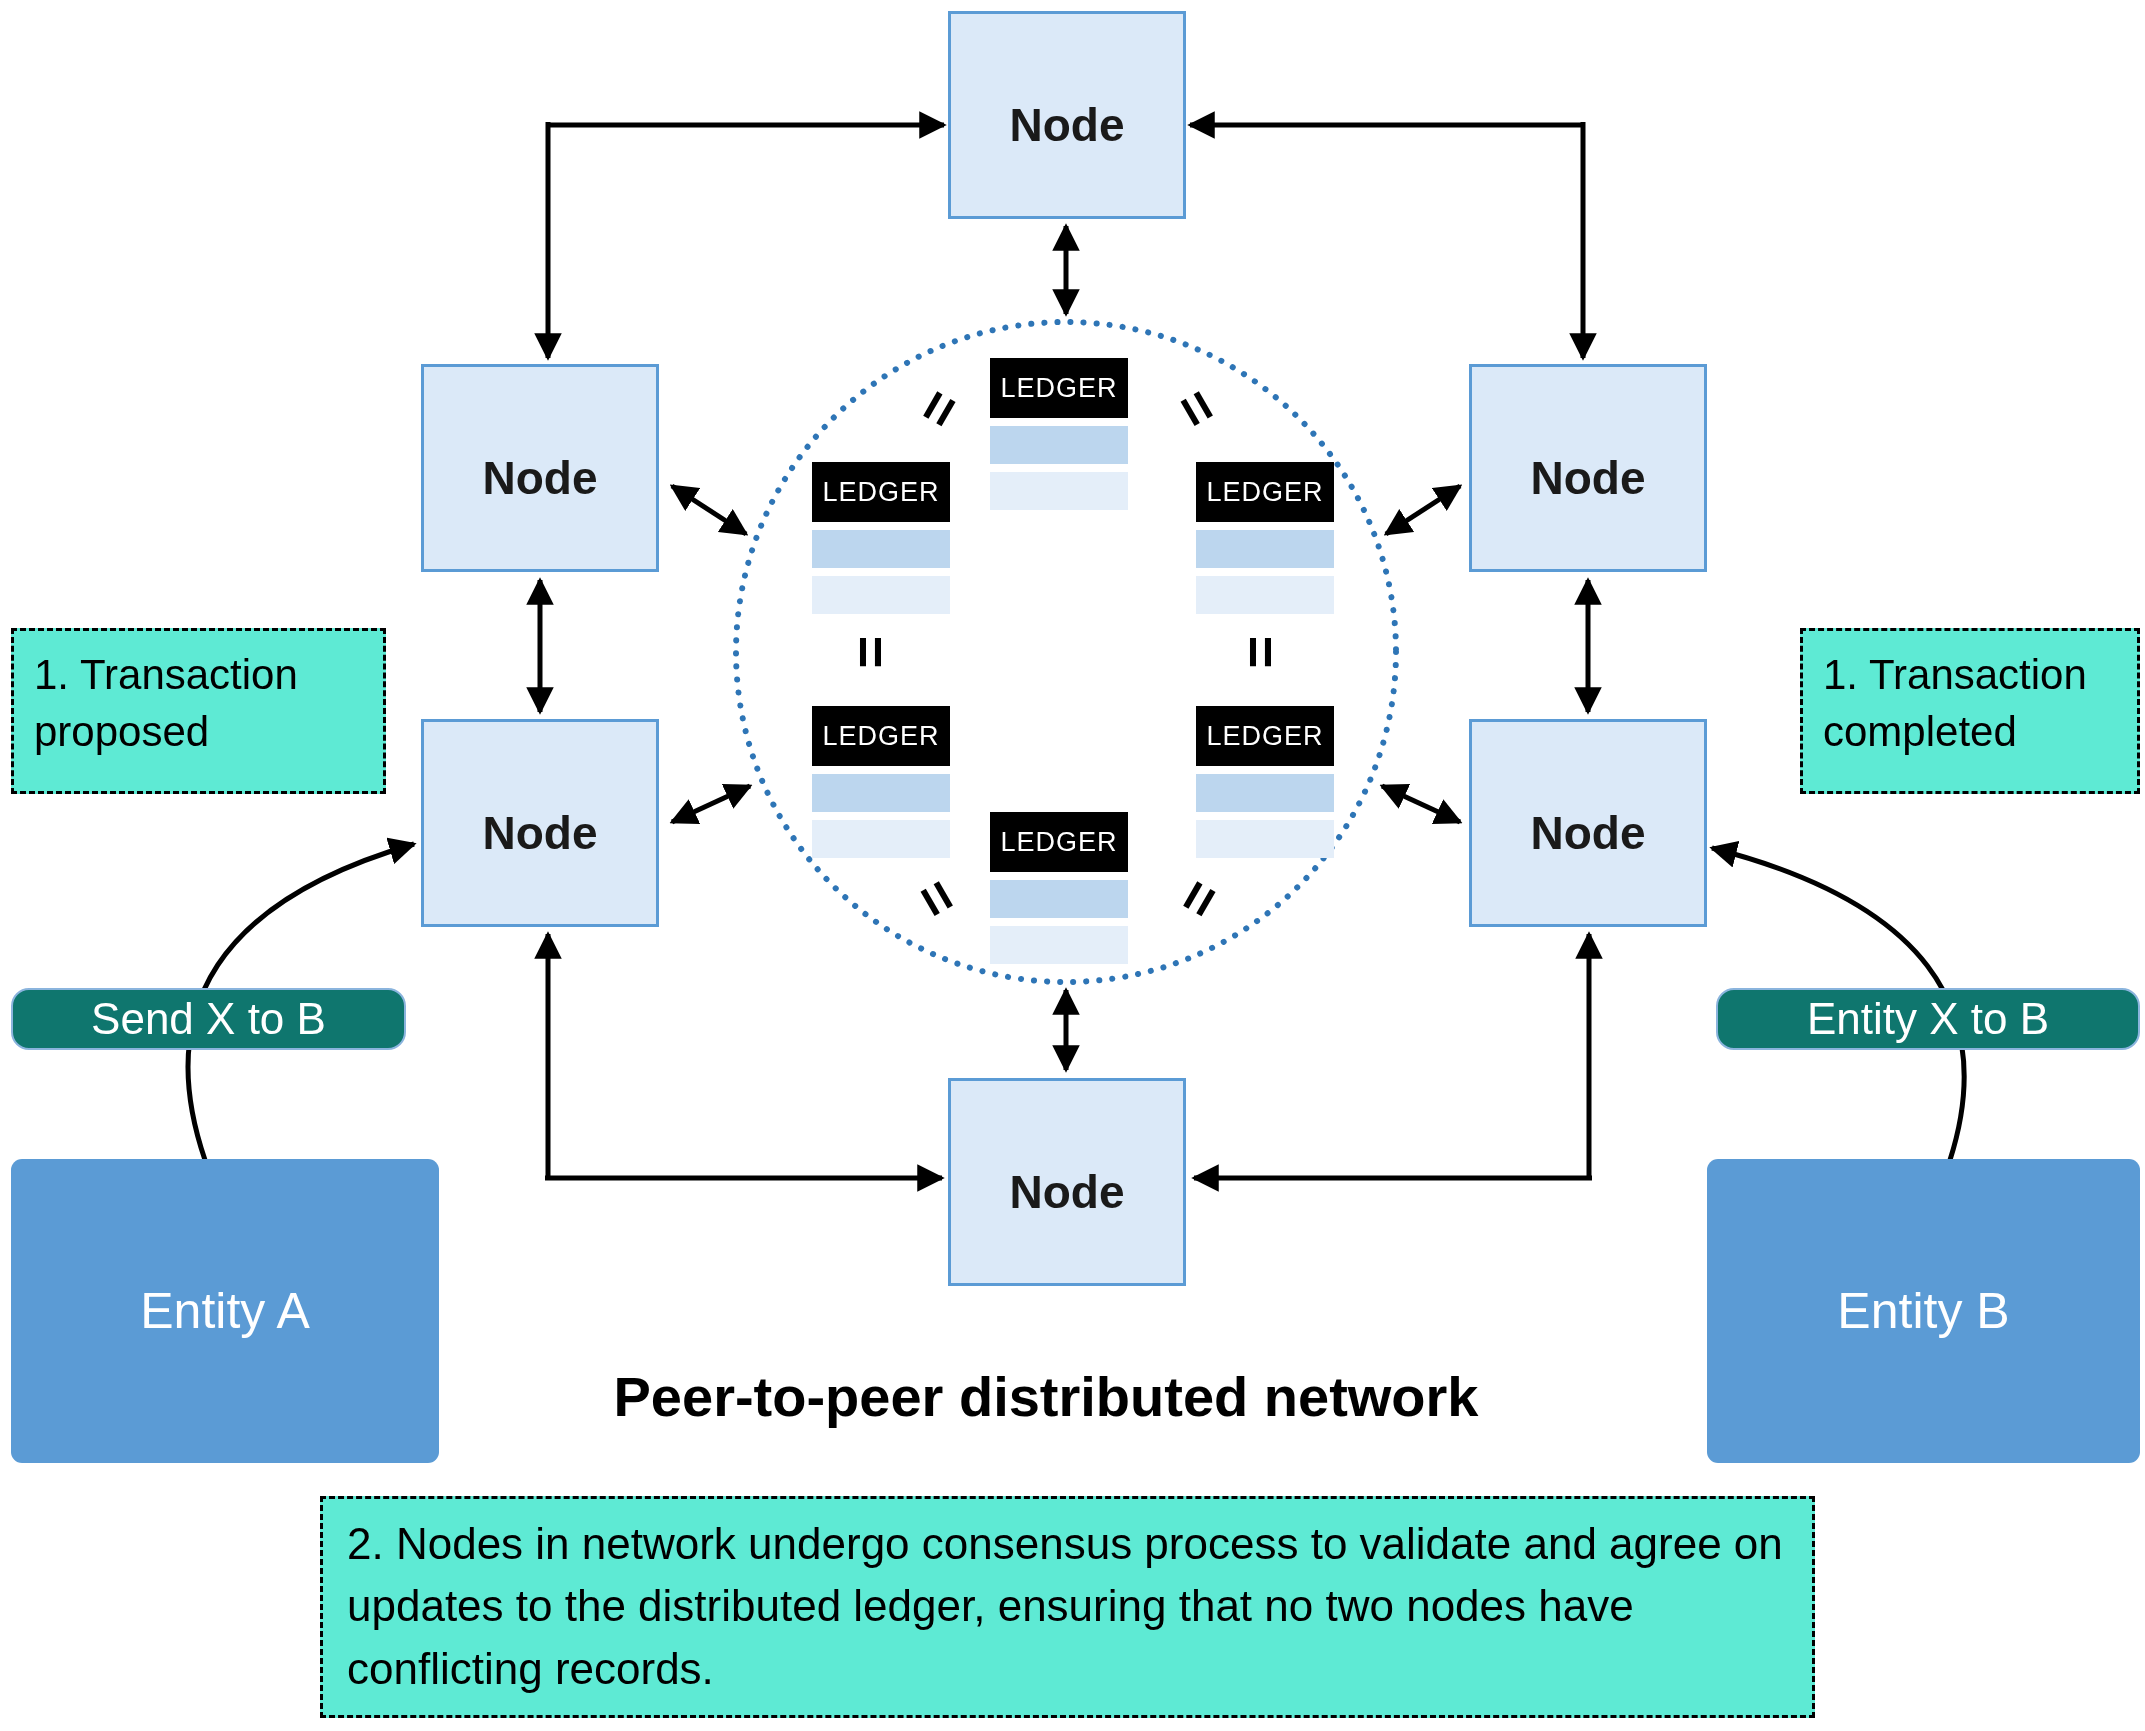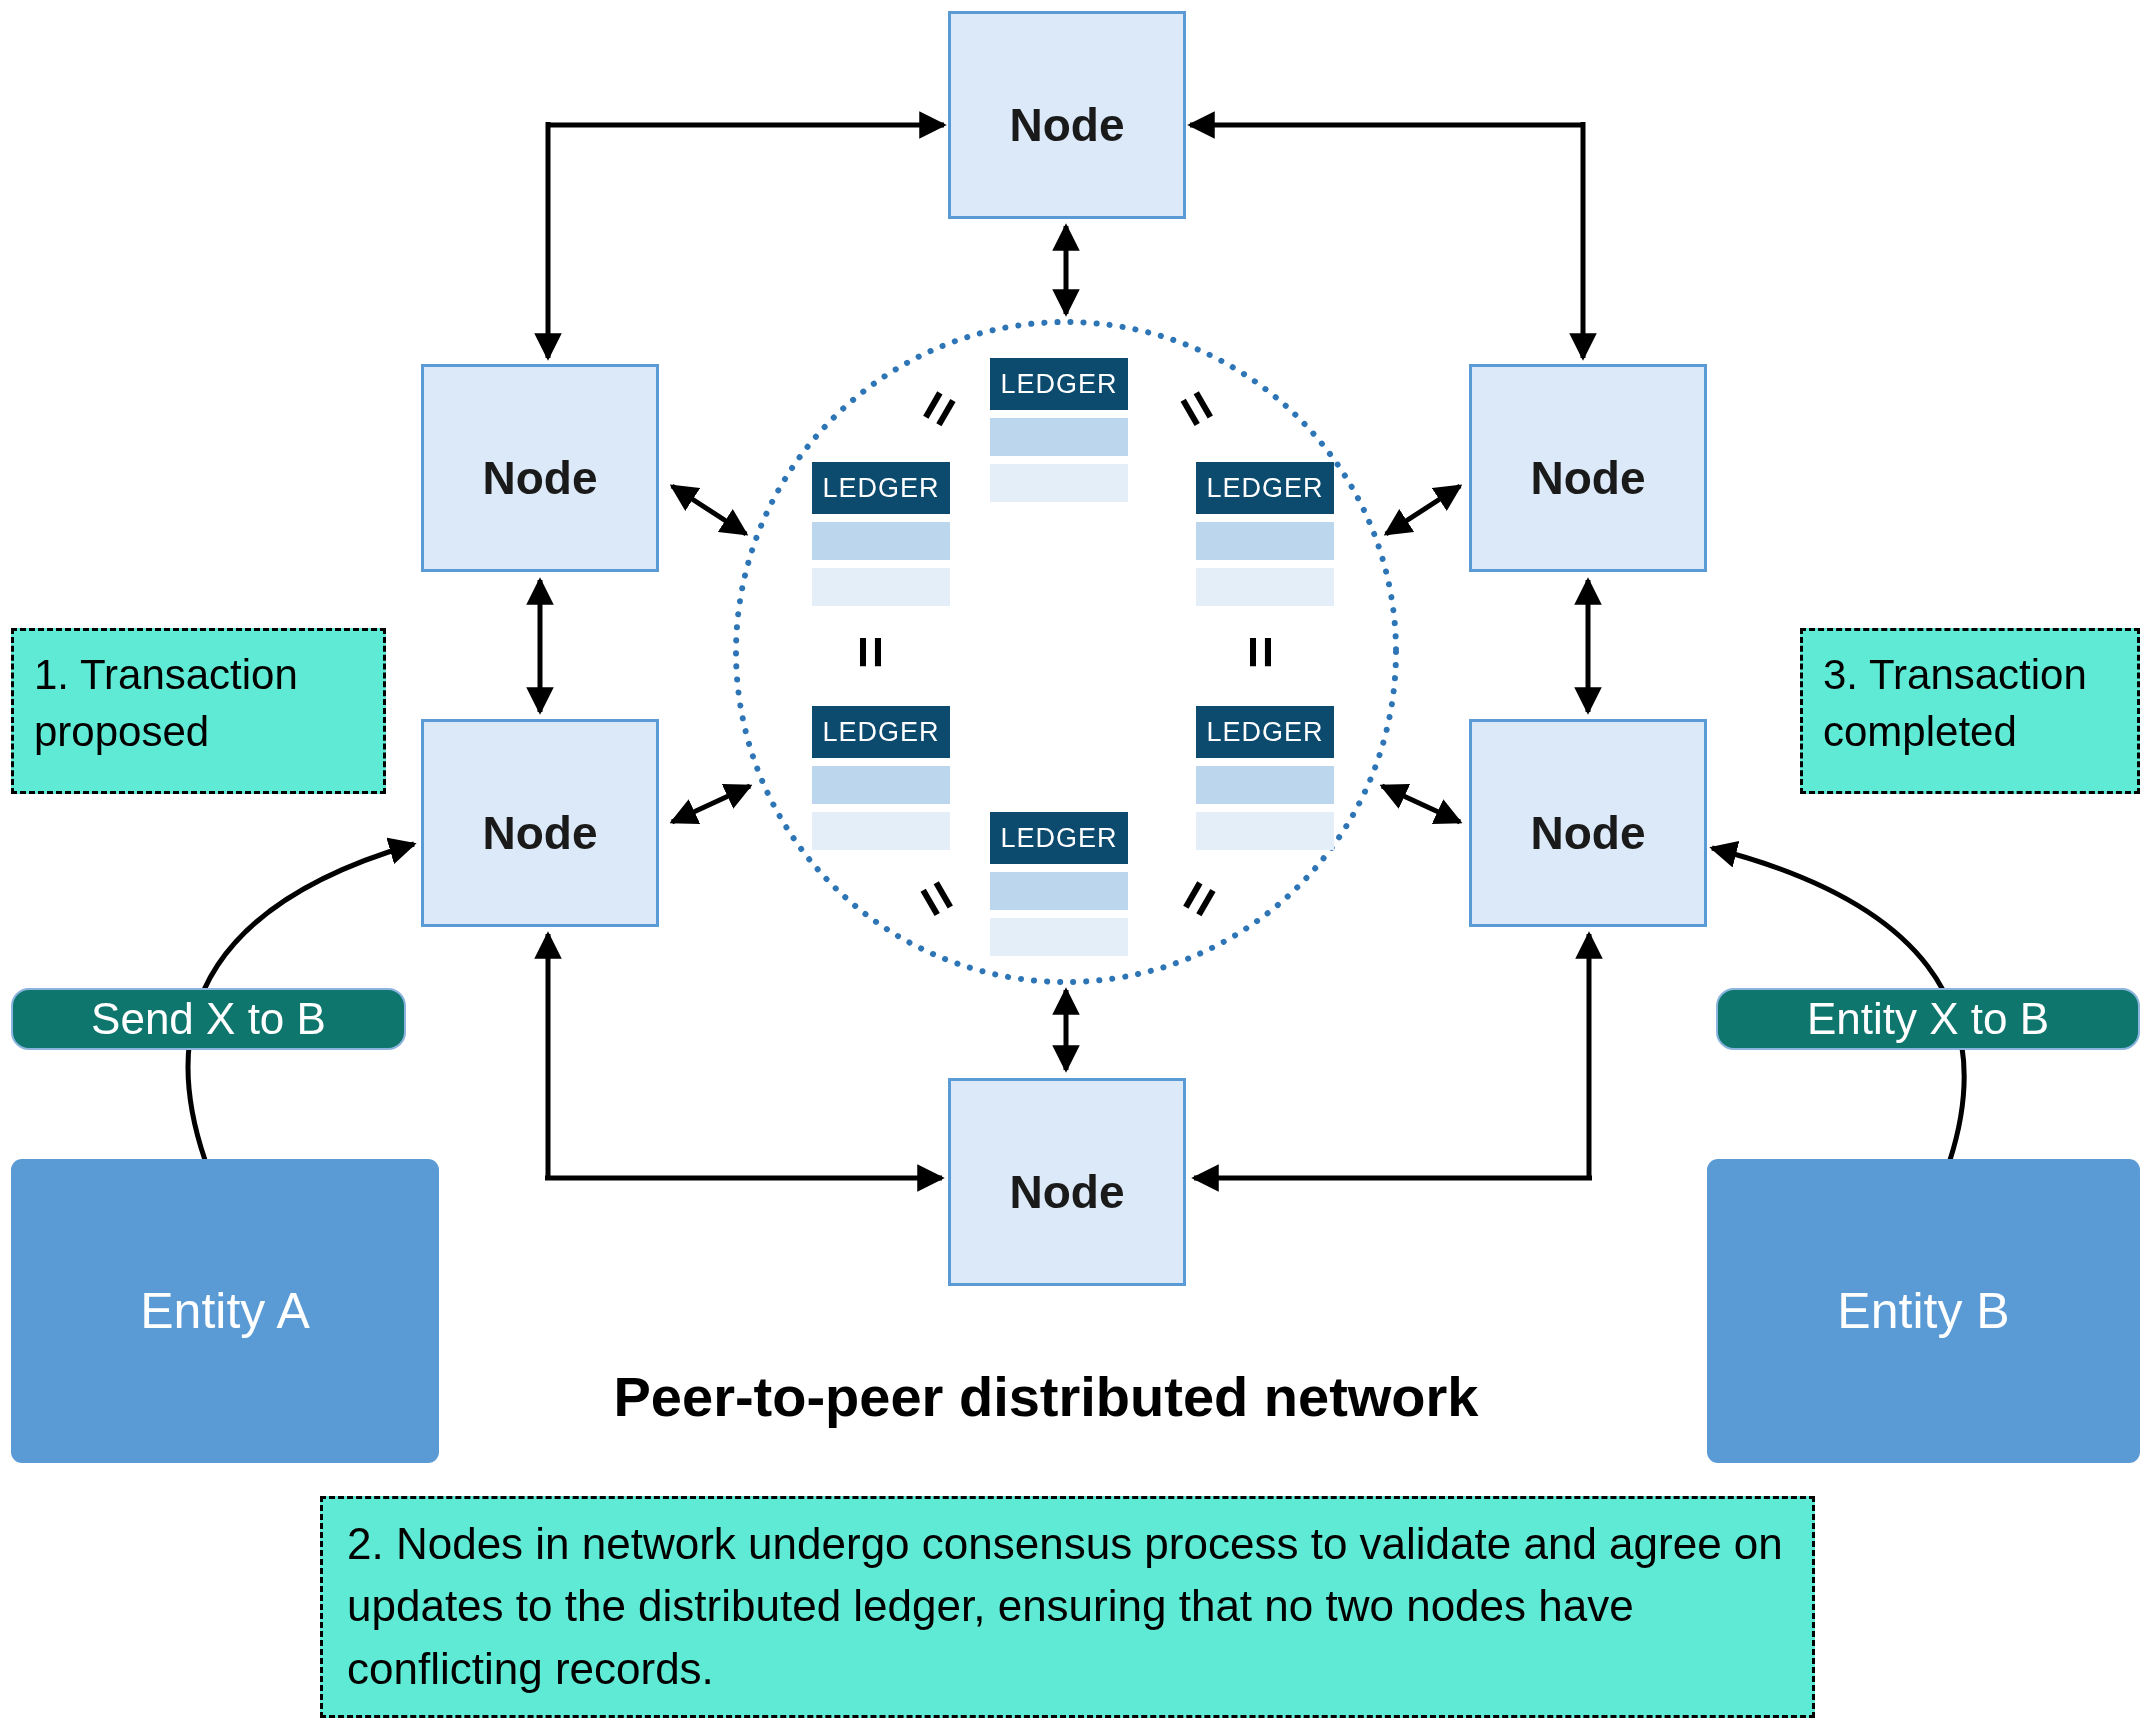--- a/index.html
+++ b/index.html
@@ -7,21 +7,21 @@
   body { font-family:"Liberation Sans", sans-serif; }
   .canvas { position:relative; width:2145px; height:1731px; background:#ffffff; overflow:hidden; }
 
   svg.wires { position:absolute; left:0; top:0; z-index:1; }
 
   .node { position:absolute; width:238px; height:208px; background:#dbe9f8; border:3px solid #5b9bd5;
           display:flex; align-items:center; justify-content:center; z-index:3; }
   .node-label { font-size:46px; font-weight:bold; color:#1a1a1a;margin-top:19px; }
 
   .ledger { position:absolute; width:138px; z-index:3; }
-  .ledger-header { height:52px; background:#0c4a6e; color:#ffffff; font-size:27px; letter-spacing:1px;
+  .ledger-header { height:60px; background:#000000; color:#ffffff; font-size:27px; letter-spacing:1px;
                    display:flex; align-items:center; justify-content:center; }
   .ledger-row { height:38px; margin-top:8px; }
   .ledger-row.dark { background:#bcd6ee; }
   .ledger-row.light { background:#e4eef9; }
 
   .eq { position:absolute; width:60px; height:60px; display:flex; align-items:center; justify-content:center;
         font-size:56px; font-weight:bold; color:#000; z-index:3; }
 
   .consensus { position:absolute; left:921px; top:612px; width:290px; text-align:center;
                font-size:52px; font-weight:bold; color:#000; z-index:3; }
@@ -125,21 +125,21 @@
 
   <div class="eq" style="left:908px; top:378px; transform:rotate(-60deg);">=</div>
   <div class="eq" style="left:1168px; top:378px; transform:rotate(60deg);">=</div>
   <div class="eq" style="left:842px; top:622px; transform:rotate(90deg);">=</div>
   <div class="eq" style="left:1232px; top:622px; transform:rotate(90deg);">=</div>
   <div class="eq" style="left:908px; top:868px; transform:rotate(60deg);">=</div>
   <div class="eq" style="left:1168px; top:868px; transform:rotate(-60deg);">=</div>
 
 
   <div class="dashed-box step-side" style="left:11px; top:628px; width:375px; height:166px;">1. Transaction proposed</div>
-  <div class="dashed-box step-side" style="left:1800px; top:628px; width:340px; height:166px;">3. Transaction completed</div>
+  <div class="dashed-box step-side" style="left:1800px; top:628px; width:340px; height:166px;">1. Transaction completed</div>
   <div class="dashed-box step-bottom" style="left:320px; top:1496px; width:1495px; height:222px;">2. Nodes in network undergo consensus process to validate and agree on updates to the distributed ledger, ensuring that no two nodes have conflicting records.</div>
 
   <div class="pill" style="left:11px; top:988px; width:395px;">Send X to B</div>
   <div class="pill" style="left:1716px; top:988px; width:424px;">Entity X to B</div>
 
   <div class="entity" style="left:11px; top:1159px;">Entity A</div>
   <div class="entity" style="left:1707px; top:1159px; width:433px;">Entity B</div>
 
   <div class="title">Peer-to-peer distributed network</div>
 

